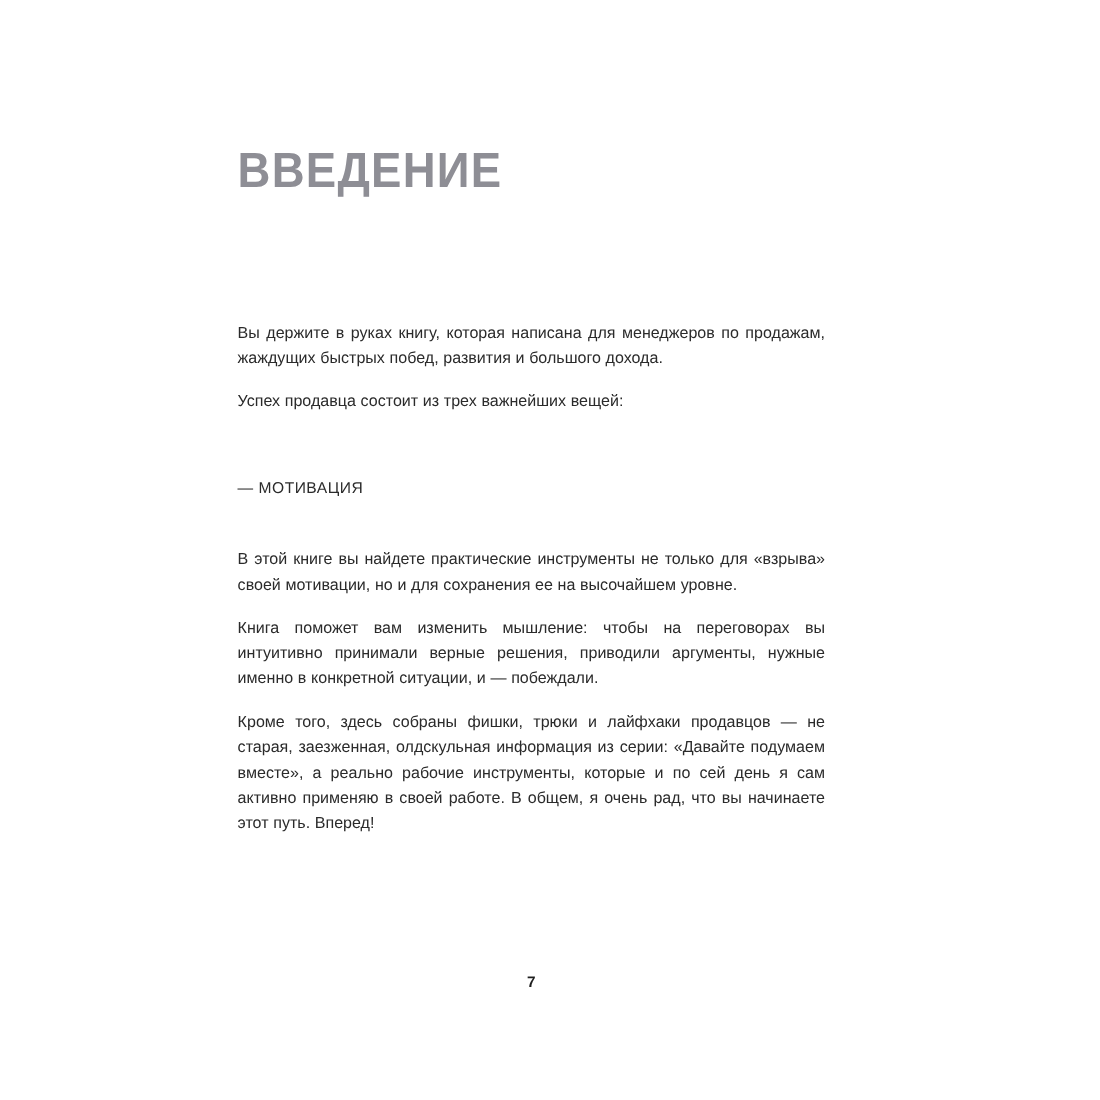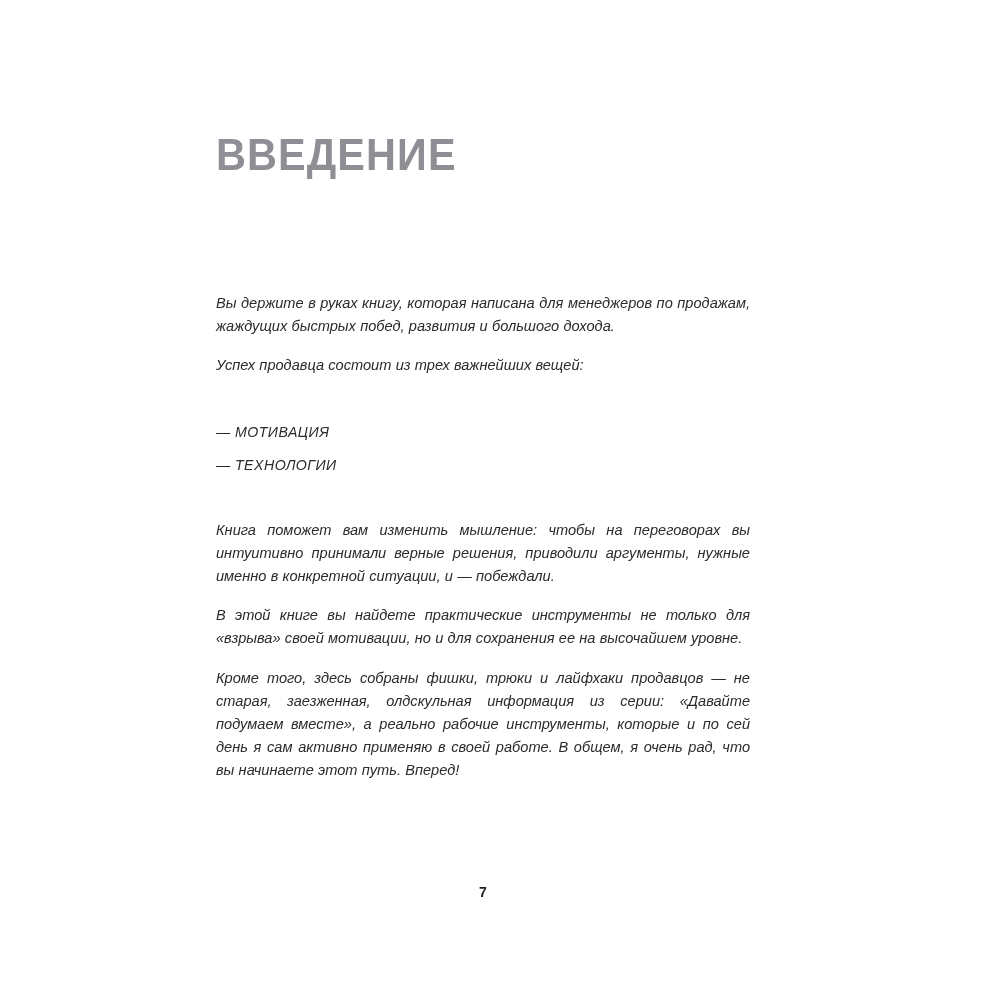--- a/index.html
+++ b/index.html
@@ -38,40 +38,39 @@
     white-space: nowrap;
     user-select: none;
   }
 
   
   .content {
     position: absolute;
     left: 216px;
     top: 292px;
     width: 534px;
-    font-style: italic;
   }
 
   .para {
     font-size: 14.6px;
     line-height: 23.2px;
     color: #2b2b2b;
     text-align: justify;
     text-justify: inter-word;
     margin: 0 0 16px 0;
     hyphens: manual;
     word-spacing: 0.2px;
   }
   .para:last-child { margin-bottom: 12px; }
 
   .para.tight { margin-bottom: 15px; }
 
   
   .list-block {
-    margin-top: 44px;
+    margin-top: 56px;
     margin-bottom: 44px;
   }
 
   .list-item {
     font-size: 14.2px;
     line-height: 20px;
     color: #2b2b2b;
     letter-spacing: 0.45px;
     margin: 0 0 13px 0;
     white-space: nowrap;
@@ -111,28 +110,25 @@
 
     <p class="para">Вы держите в руках книгу, которая написана для менеджеров по продажам, жаждущих быстрых побед, развития и большого дохода.</p>
 
 
     <p class="para tight">Успех продавца состоит из трех важнейших вещей:</p>
 
     <div class="list-block">
       <p class="list-item">
         <span class="list-dash">—</span><span>МОТИВАЦИЯ</span>
       </p>
-      <p class="list-item">
-        <span class="list-dash">—</span><span>ТЕХНОЛОГИИ</span>
-      </p>
     </div>
 
+    <p class="para">В этой книге вы найдете практические инструменты не только для «взрыва» своей мотивации, но и для сохранения ее на высочайшем уровне.</p>
+
     <p class="para">Книга поможет вам изменить мышление: чтобы на переговорах вы интуитивно принимали верные решения, приводили аргументы, нужные именно в конкретной ситуации, и — побеждали.</p>
-
-    <p class="para">В этой книге вы найдете практические инструменты не только для «взрыва» своей мотивации, но и для сохранения ее на высочайшем уровне.</p>
 
     <p class="para">Кроме того, здесь собраны фишки, трюки и лайфхаки продавцов — не старая, заезженная, олдскульная информация из серии: «Давайте подумаем вместе», а реально рабочие инструменты, которые и по сей день я сам активно применяю в своей работе. В общем, я очень рад, что вы начинаете этот путь. Вперед!</p>
 
   </div>
 
   <div class="folio">
     <span>7</span>
   </div>
 
 </div>

